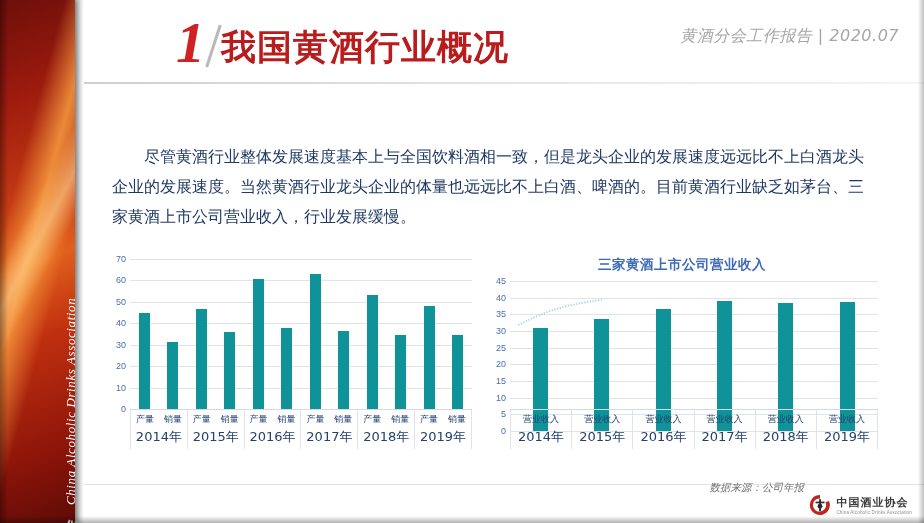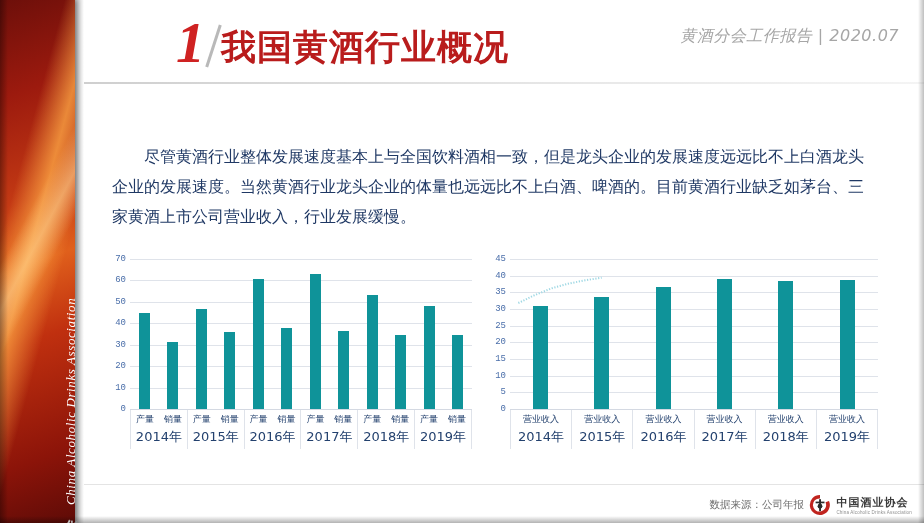--- a/index.html
+++ b/index.html
@@ -44,42 +44,42 @@
 
   
   .chart{position:absolute;top:252px;height:222px;background:#fff;}
   .chart.left{left:104px;width:370px;}
   .chart.right{left:484px;width:396px;}
   .ch-title{text-align:center;font-size:13.5px;font-weight:bold;color:#3f6bb5;
     padding-top:4px;letter-spacing:.5px;font-family:"DejaVu Sans",sans-serif;}
   .plot{position:relative;margin-top:7px;height:150px;}
   .yaxis{position:absolute;left:0;top:0;width:24px;height:150px;}
   .ytick{position:absolute;right:2px;font-size:9px;color:#4a6ea9;transform:translateY(-50%);
-    font-family:Liberation Mono, monospace;}
+    font-family:Liberation Sans, sans-serif;}
   .grid{position:absolute;left:26px;right:2px;top:0;height:150px;}
   .gline{position:absolute;left:0;right:0;height:1px;background:#dfe3ea;}
   .bars{position:absolute;left:26px;right:2px;top:0;height:150px;display:flex;align-items:flex-end;}
   .bcell{flex:1;display:flex;justify-content:center;align-items:flex-end;height:100%;}
   .bar{width:11px;background:#0f9399;}
   .chart.right .bar{width:15px;}
   .trend{position:absolute;left:26px;right:2px;top:0;height:150px;pointer-events:none;}
   .xaxis{position:absolute;left:26px;right:2px;top:157px;display:flex;
     border-top:1px solid #d4d9e2;}
   .xgroup{flex:1;border-right:1px solid #dfe3ea;padding-top:3px;}
   .xgroup:first-child{border-left:1px solid #dfe3ea;}
   .xsubs{display:flex;}
   .xsub{flex:1;text-align:center;font-size:9px;color:#23416e;font-family:"DejaVu Sans",sans-serif;}
   .xyear{text-align:center;font-size:13px;color:#23416e;padding-top:2px;padding-bottom:3px;
     font-family:"DejaVu Sans",sans-serif;}
 
   
   .footbar{position:absolute;left:84px;right:0;bottom:0;height:38px;background:#fff;
     border-top:1px solid #e4e4e4;}
-  .source{position:absolute;right:120px;bottom:11px;font-size:10.5px;color:#6f6f6f;
-    font-family:"DejaVu Sans",sans-serif;}
+  .source{position:absolute;right:120px;bottom:28px;font-size:10.5px;color:#6f6f6f;
+    font-family:"DejaVu Sans",sans-serif;font-style:italic;}
   .logo{position:absolute;right:12px;bottom:6px;display:flex;align-items:center;gap:4px;}
   .logo-mark{width:24px;height:24px;position:relative;}
   .logo-txt-cn{font-size:11px;font-weight:bold;color:#3a3a3a;letter-spacing:1px;
     font-family:"DejaVu Sans",sans-serif;}
   .logo-txt-en{font-size:4.5px;color:#8f8f8f;letter-spacing:.2px;
     font-family:"Liberation Sans",sans-serif;}
   .bottom-shadow{position:absolute;left:0;right:0;bottom:0;height:7px;
     background:linear-gradient(to bottom,rgba(0,0,0,0),rgba(0,0,0,.30));}
   .right-shadow{position:absolute;right:0;top:0;width:6px;height:523px;
     background:linear-gradient(to right,rgba(0,0,0,0),rgba(0,0,0,.25));}
@@ -207,20 +207,21 @@
           <div class="xsubs">
             <div class="xsub">产量</div>
             <div class="xsub">销量</div>
           </div>
           <div class="xyear">2019年</div>
         </div>
       </div>
   </div>
 
   <div class="chart right">
+    <div class="ch-title">三家黄酒上市公司营业收入</div>
     <div class="plot">
       <div class="yaxis">
           <div class="ytick" style="top: 150px;">0</div>
           <div class="ytick" style="top: 133.333px;">5</div>
           <div class="ytick" style="top: 116.667px;">10</div>
           <div class="ytick" style="top: 100px;">15</div>
           <div class="ytick" style="top: 83.3333px;">20</div>
           <div class="ytick" style="top: 66.6667px;">25</div>
           <div class="ytick" style="top: 50px;">30</div>
           <div class="ytick" style="top: 33.3333px;">35</div>

